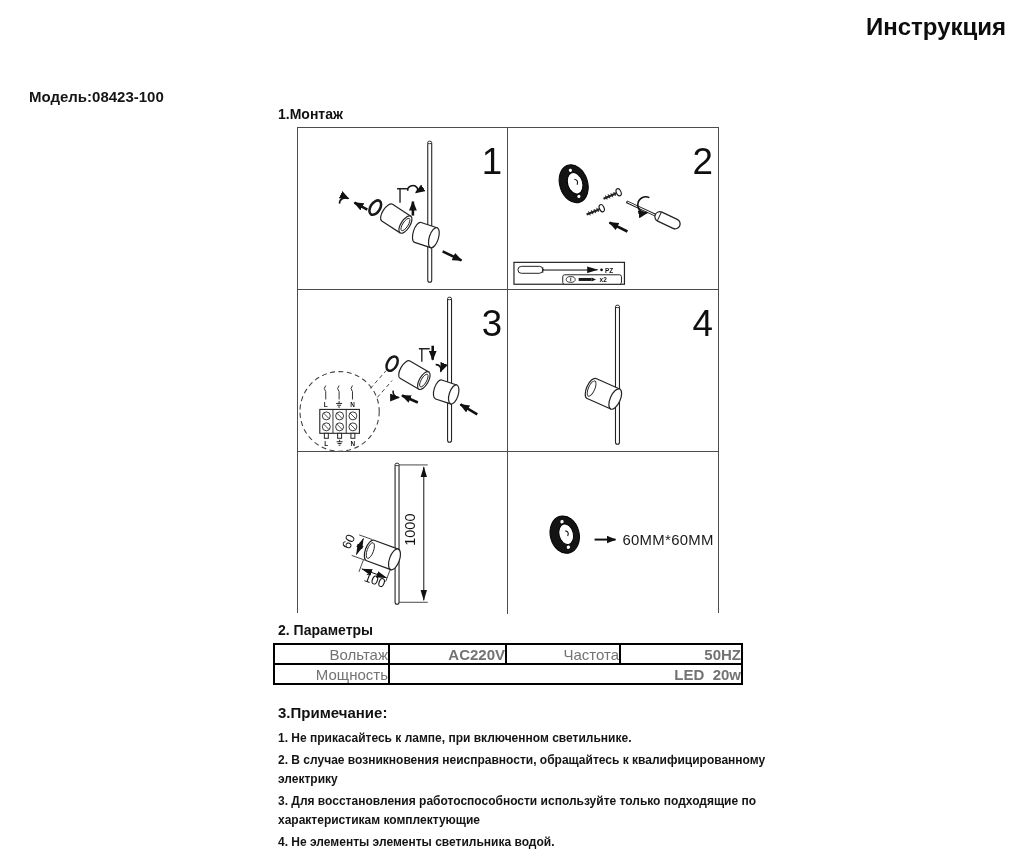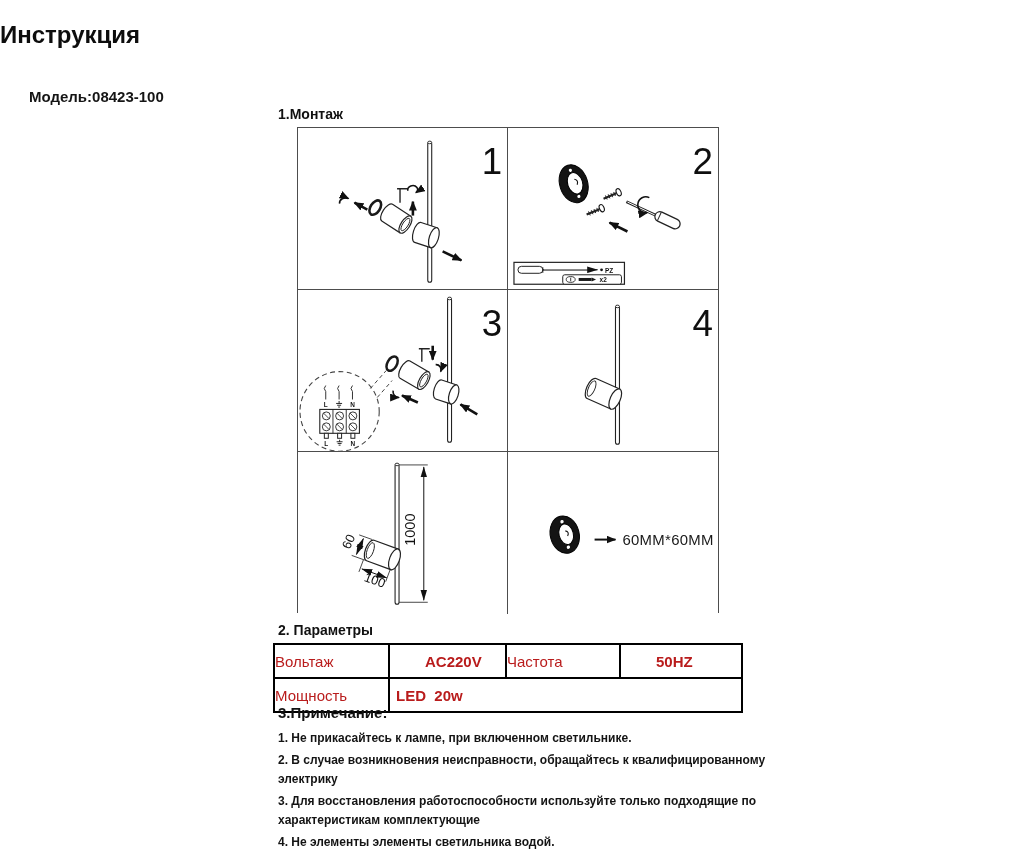--- a/index.html
+++ b/index.html
@@ -1,20 +1,20 @@
 <!DOCTYPE html>
 <html><head>
 <meta charset="utf-8">
 <style>
   * { margin:0; padding:0; box-sizing:border-box; }
   html,body { background:#fff; }
   body { width:1024px; height:853px; font-family:"Liberation Sans",sans-serif; color:#111; position:relative; overflow:hidden; }
   .defs { position:absolute; width:0; height:0; overflow:hidden; }
 
-  .title { position:absolute; top:21px; left:0; width:1006px; text-align:left;
+  .title { position:absolute; top:13px; left:0; width:1006px; text-align:right;
            font-size:24px; font-weight:700; color:#0d0d0d; }
   .model { position:absolute; top:88px; left:1px; width:978px; text-align:left;
            font-size:15px; font-weight:700; color:#151515;padding-left:28px; }
   .h-montage { position:absolute; top:106px; left:278px; font-size:14px; font-weight:700; }
 
   .grid { position:absolute; left:297px; top:127px; width:422px; height:486px;
           border:1.5px solid #4d4d4d; display:grid;
           grid-template-columns:1fr 1fr; grid-template-rows:1fr 1fr 1fr; background:#fff; }
   .cell { position:relative; background:#fff; }
   .cell.br { border-right:1.5px solid #4d4d4d; }
@@ -32,22 +32,22 @@
   .thin  { stroke:#333; stroke-width:1; fill:none; }
   .arr2  { fill:none; stroke:#111; stroke-width:1.6; marker-end:url(#ah); }
   .arr3  { stroke:#111; stroke-width:2.6; marker-end:url(#ah); }
   .dimln { stroke:#111; stroke-width:1; fill:none;
            marker-end:url(#dimah); marker-start:url(#dimah); }
   .ext   { stroke:#333; stroke-width:0.9; }
   .dash  { fill:#fff; stroke:#444; stroke-width:1.1; stroke-dasharray:5 3.5; }
 
   .h-params { position:absolute; top:622px; left:278px; font-size:14px; font-weight:700; }
   table.params { position:absolute; left:273px; top:643px; border-collapse:collapse; table-layout:fixed; }
-  table.params td { border:2px solid #000; height:34px; text-align:left; vertical-align:middle;
-                    font-size:15px; color:#b91c1c; overflow:hidden; }
+  table.params td { border:2px solid #000; height:20px; text-align:right; vertical-align:middle;
+                    font-size:15px; color:#737373; overflow:hidden; }
   td.lab { font-weight:400; }
   td.val { font-weight:700;padding-left:35px; }
   td.val-left { font-weight:700; text-align:left; padding-left:6px; white-space:pre; }
 
   .h-notes { position:absolute; top:704px; left:278px; font-size:15px; font-weight:700; }
   .notes { position:absolute; top:729px; left:278px; width:505px; font-size:12px;
            font-weight:700; line-height:19px; color:#141414; }
   .note { margin-bottom:3px; }
   .nnum { font-weight:700; }
 </style>

